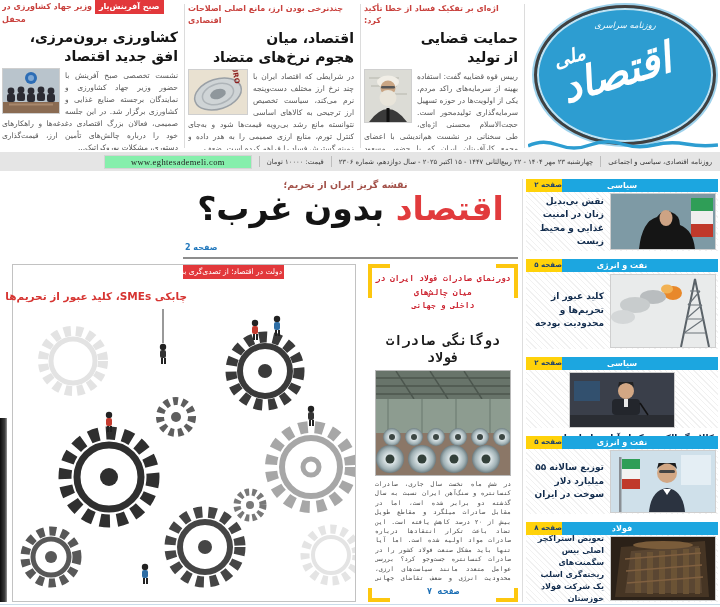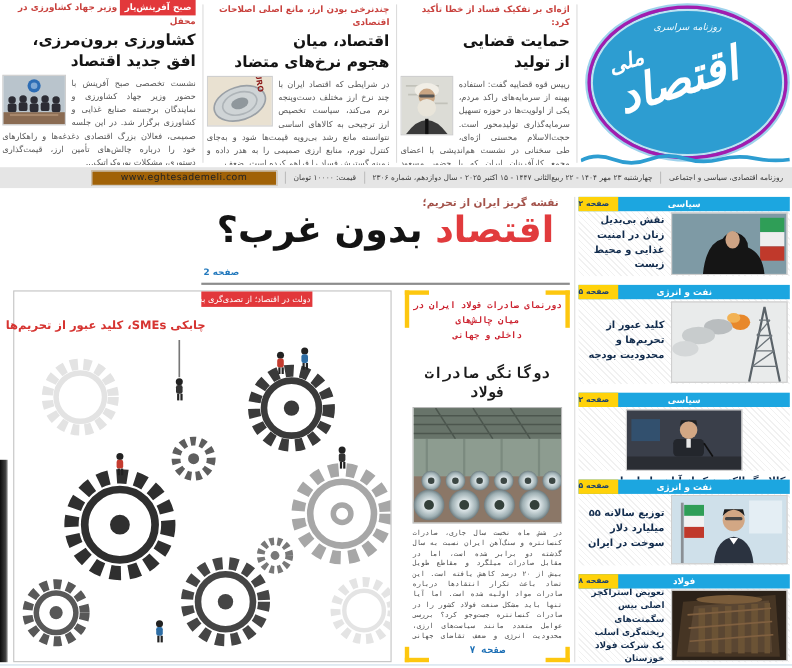--- a/index.html
+++ b/index.html
@@ -5,47 +5,47 @@
   html,body{margin:0;padding:0;}
   body{
     width:720px;height:607px;position:relative;overflow:hidden;
     background:#ffffff;direction:rtl;
     font-family:"DejaVu Sans", sans-serif;
     -webkit-font-smoothing:antialiased;
   }
   
   .vdiv{position:absolute;width:1px;background:#dcdcdc;}
   .story{position:absolute;top:0;height:150px;overflow:hidden;}
-  .kicker{color:#c9423e;font-size:8px;font-weight:bold;text-align:right;line-height:1.5;margin-top:3px;}
+  .kicker{color:#c9423e;font-size:8px;font-weight:bold;text-align:left;line-height:1.5;margin-top:3px;}
   .kicker .hl{background:#e2383b;color:#fff;padding:1px 4px;display:inline-block;}
   .b-title{font-size:14px;font-weight:bold;color:#141414;text-align:right;line-height:1.35;white-space:pre-line;margin-top:2px;}
   .b-body{font-size:7.5px;color:#575757;text-align:justify;line-height:1.6;margin-top:4px;}
   .b-photo{float:left;margin:2px 5px 2px 0;border:1px solid #cfcfcf;background:#eee;}
   
   #masthead{position:absolute;left:528px;top:2px;width:190px;height:148px;}
   #logo-ellipse{
     position:absolute;left:6px;top:3px;width:176px;height:134px;border-radius:50%;
-    background:#2d9dd1;border:3px solid #a21caf;box-shadow:0 0 0 2px #9ed2ec, inset 0 0 0 2px #bfe2f2;
+    background:#2d9dd1;border:3px solid #404040;box-shadow:0 0 0 2px #9ed2ec, inset 0 0 0 2px #bfe2f2;
   }
   .logo-tagline{position:absolute;top:12px;width:100%;text-align:center;color:#f2fbff;font-size:8.5px;font-style:italic;}
   .logo-script{position:absolute;inset:0;transform:rotate(-17deg);}
   .logo-eghtesad{position:absolute;top:42px;right:8px;width:100%;text-align:center;color:#fff;font-size:42px;font-weight:bold;font-style:italic;line-height:1;}
   .logo-melli{position:absolute;top:22px;left:24px;color:#fff;font-size:19px;font-weight:bold;font-style:italic;}
   #logo-wave{position:absolute;left:0;bottom:0;}
   
   #datebar{
     position:absolute;top:152px;left:0;width:720px;height:19px;background:#e5e5e5;
     display:flex;align-items:center;gap:7px;padding-right:8px;box-sizing:border-box;
     font-size:6.8px;color:#3a3a3a;
   }
   #datebar .sep{width:1px;height:11px;background:#bdbdbd;}
-  #site-box{background:#a16207;border:1px solid #d4d4d4;padding:1px 26px;font-size:8.5px;color:#222;direction:ltr;letter-spacing:.4px;}
+  #site-box{background:#86efac;border:1px solid #d4d4d4;padding:1px 26px;font-size:8.5px;color:#222;direction:ltr;letter-spacing:.4px;font-family:Liberation Serif, serif;}
   
   #lead{position:absolute;left:183px;top:177px;width:335px;height:82px;border-bottom:2px solid #8d8d8d;box-sizing:border-box;}
-  #lead-kicker{text-align:right;padding-right:10px;color:#a3524a;font-size:9.5px;font-weight:bold;margin-top:2px;}
+  #lead-kicker{text-align:center;padding-right:10px;color:#a3524a;font-size:9.5px;font-weight:bold;margin-top:2px;}
   #lead-title{text-align:center;font-size:33px;font-weight:bold;line-height:1.1;margin-top:1px;color:#141414;letter-spacing:-1px;}
   #lead-title .accent{color:#e13b3d;}
   #lead-page{position:absolute;left:2px;bottom:5px;color:#2379bd;font-size:8px;font-weight:bold;}
   
   #feature{position:absolute;left:12px;top:264px;width:344px;height:338px;border:1px solid #c2c2c2;background:#fff;box-sizing:border-box;}
   #feature-kicker{
     position:absolute;top:0;left:170px;width:101px;height:14px;background:#e2383b;color:#fff;
     font-size:7.5px;line-height:14px;text-align:center;white-space:nowrap;overflow:hidden;padding:0 2px;box-sizing:border-box;
   }
   #feature-title{
@@ -68,21 +68,21 @@
   #steel-title{color:#1b1b1b;font-size:13.5px;font-weight:bold;text-align:center;margin:19px 0 4px;}
   #steel-photo{align-self:center;border:1px solid #b9b9b9;}
   #steel-body{flex:1;overflow:hidden;font-size:6.3px;color:#4a4a4a;text-align:justify;line-height:1.5;margin-top:4px;}
   #steel-page{text-align:center;color:#1c6fb5;font-size:9px;font-weight:bold;margin-top:3px;}
   
   #sidebar{position:absolute;left:526px;top:179px;width:192px;display:flex;flex-direction:column;gap:4px;}
   #sidebar-divider{position:absolute;left:522px;top:179px;width:1px;height:423px;background:#ddd;}
   .s-item{background:#fff;}
   .s-head{position:relative;height:13px;background:#1ca6e0;}
   .s-cat{position:absolute;inset:0;text-align:center;color:#fff;font-size:8px;font-weight:bold;line-height:13px;}
-  .s-page{position:absolute;left:0;top:0;bottom:0;width:36px;background:#ffd20a;color:#1b3f6e;font-size:7px;font-weight:bold;text-align:left;line-height:13px;}
+  .s-page{position:absolute;left:0;top:0;bottom:0;width:36px;background:#ffd20a;color:#1b3f6e;font-size:7px;font-weight:bold;text-align:right;line-height:13px;}
   .s-body{
     display:flex;align-items:center;
     background:repeating-linear-gradient(45deg,#ffffff 0 3px,#f1f1f1 3px 4px);
   }
   .s-photo{flex:none;border:1px solid #cfcfcf;background:#ddd;margin:2px;}
   .s-cap{flex:1;padding:2px 4px 2px 2px;font-size:9px;font-weight:bold;color:#122c4d;text-align:right;line-height:1.5;}
   #bottom-rule{position:absolute;left:0;top:604px;width:720px;height:1px;background:#c9dcea;}
 </style>
 </head>
 <body>

